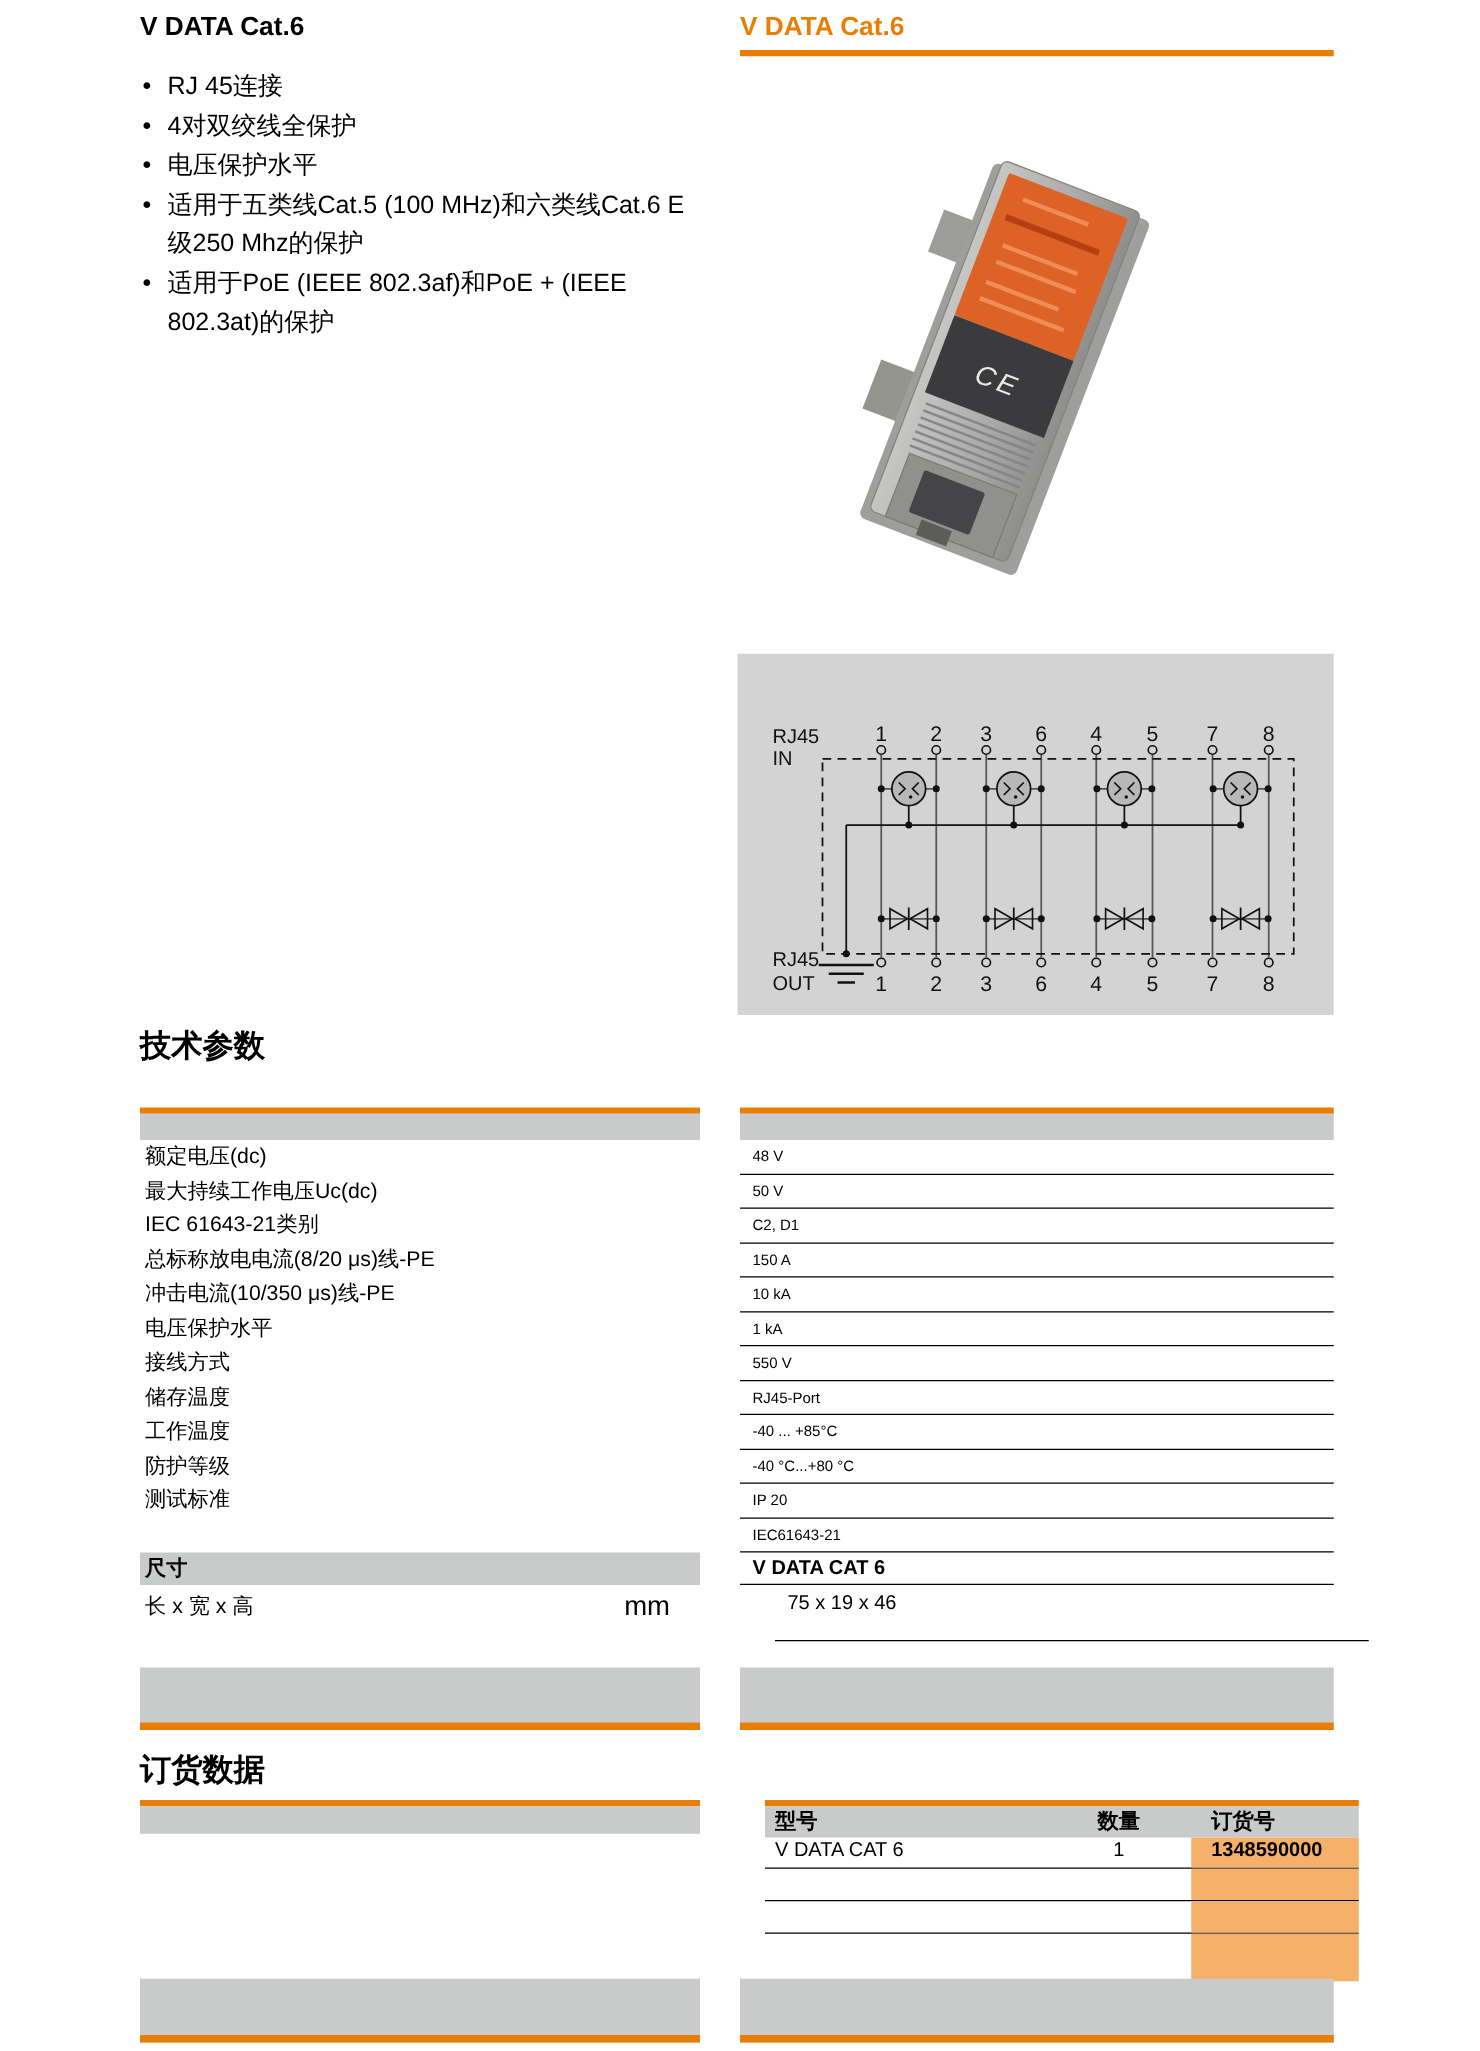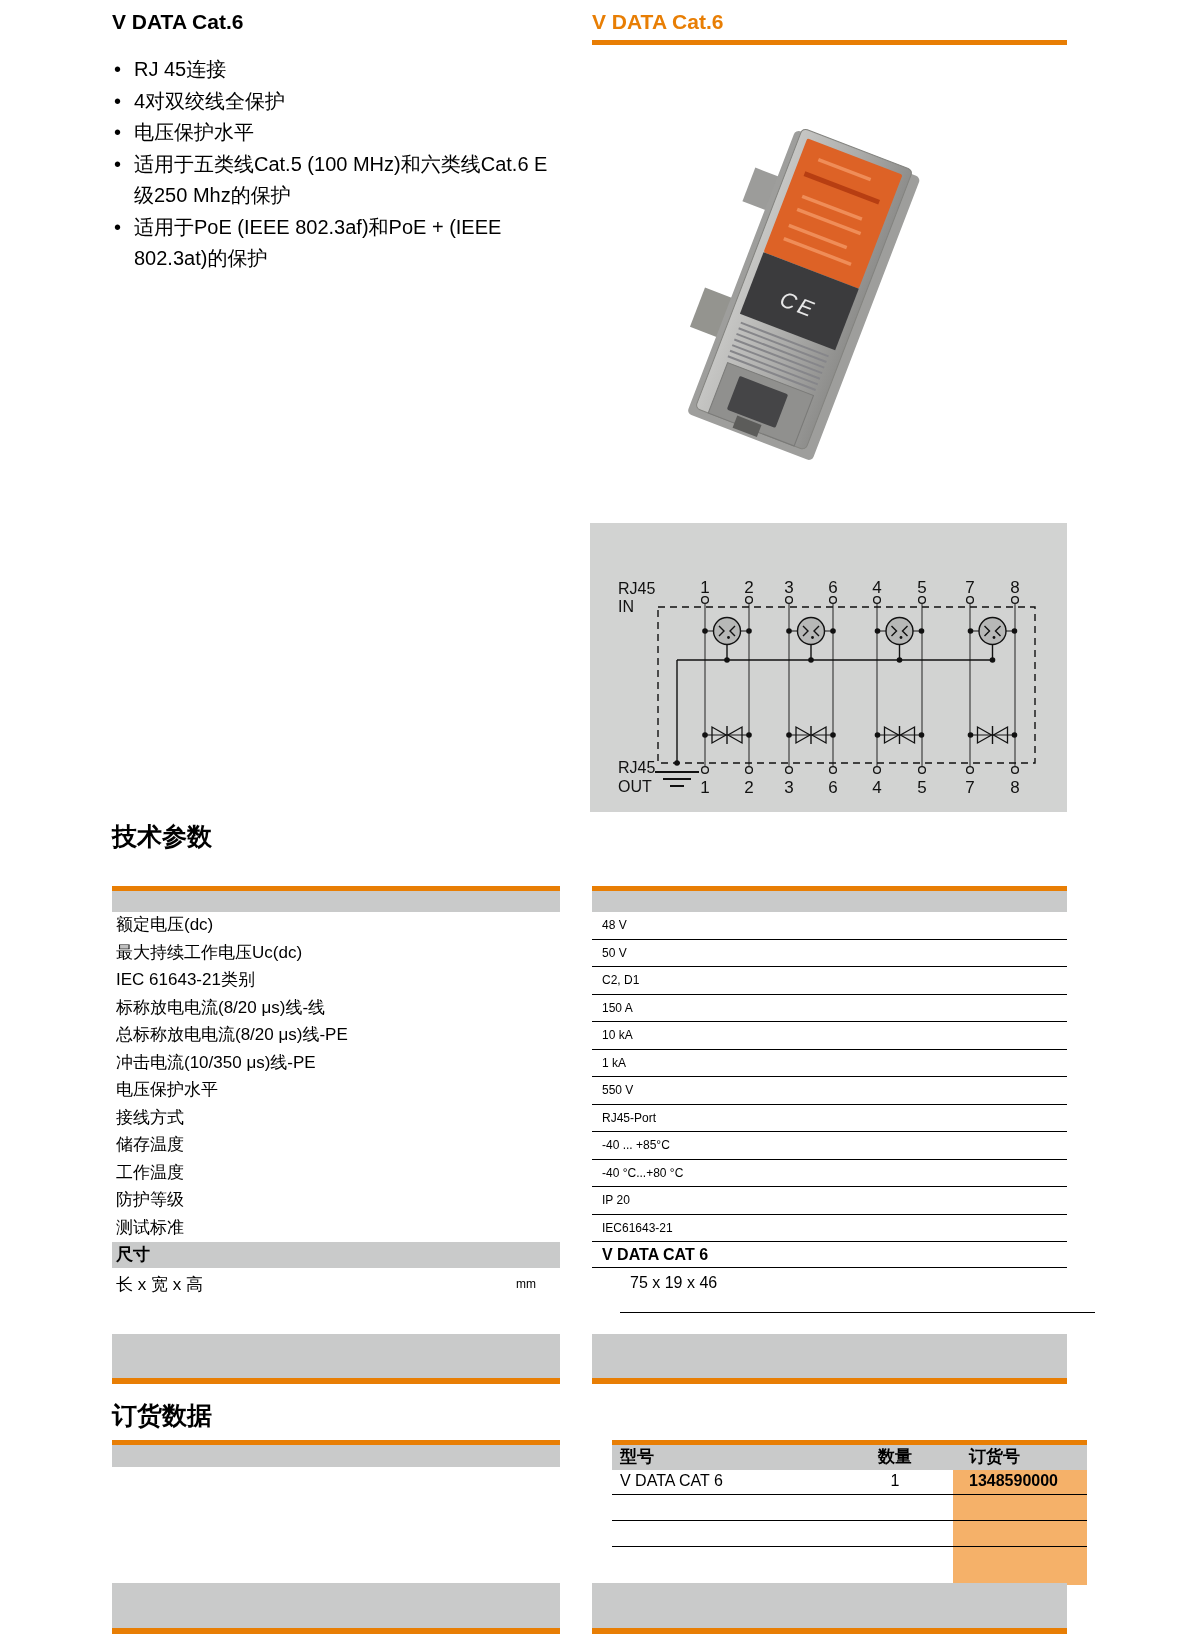--- a/index.html
+++ b/index.html
@@ -46,21 +46,21 @@
 
   
   .tech-labels{left:112px;top:912px;width:448px;}
   .tech-values{left:592px;top:912px;width:475px;}
   .t-row{height:27.5px;box-sizing:border-box;font-size:17px;line-height:26px;padding-left:4px;white-space:nowrap;}
   .tech-values .t-row{border-bottom:1.5px solid #000;padding-left:10px;font-size:12px;}
 
   
   .dim-bar{left:112px;top:1242px;width:448px;height:26px;font-size:17px;font-weight:bold;line-height:26px;padding-left:4px;box-sizing:border-box;}
   .dim-row-left{left:112px;top:1271px;width:448px;height:28px;font-size:17px;line-height:27px;display:flex;justify-content:space-between;box-sizing:border-box;padding-left:4px;padding-right:24px;}
-  .dim-unit{font-size:12px;}
+  .dim-unit{font-size:22px;}
   .dim-head-right{left:592px;top:1242px;width:475px;height:26px;border-bottom:1.5px solid #000;font-size:16px;font-weight:bold;line-height:25px;padding-left:10px;box-sizing:border-box;}
   .dim-val-right{left:620px;top:1269px;width:475px;height:44px;border-bottom:1.5px solid #000;font-size:16px;line-height:27px;padding-left:10px;box-sizing:border-box;}
 
   
   .ph{height:44px;background:var(--gray-bar);border-bottom:6px solid var(--accent);}
   .ph-left{left:112px;top:1334px;width:448px;}
   .ph-right{left:592px;top:1334px;width:475px;}
 
   
   .rule-order-left{left:112px;top:1440px;width:448px;}
@@ -259,21 +259,20 @@
   <div class="abs section-title tech-title">技术参数</div>
   <div class="abs rule rule-tech-left"></div>
   <div class="abs rule rule-tech-right"></div>
   <div class="abs bar bar-tech-left"></div>
   <div class="abs bar bar-tech-right"></div>
 
   <div class="abs tech-labels">
     <div class="t-row">额定电压(dc)</div>
     <div class="t-row">最大持续工作电压Uc(dc)</div>
     <div class="t-row">IEC 61643-21类别</div>
-    <div class="t-row">标称放电电流(8/20 μs)线-线</div>
     <div class="t-row">总标称放电电流(8/20 μs)线-PE</div>
     <div class="t-row">冲击电流(10/350 μs)线-PE</div>
     <div class="t-row">电压保护水平</div>
     <div class="t-row">接线方式</div>
     <div class="t-row">储存温度</div>
     <div class="t-row">工作温度</div>
     <div class="t-row">防护等级</div>
     <div class="t-row">测试标准</div>
   </div>
   <div class="abs tech-values">

